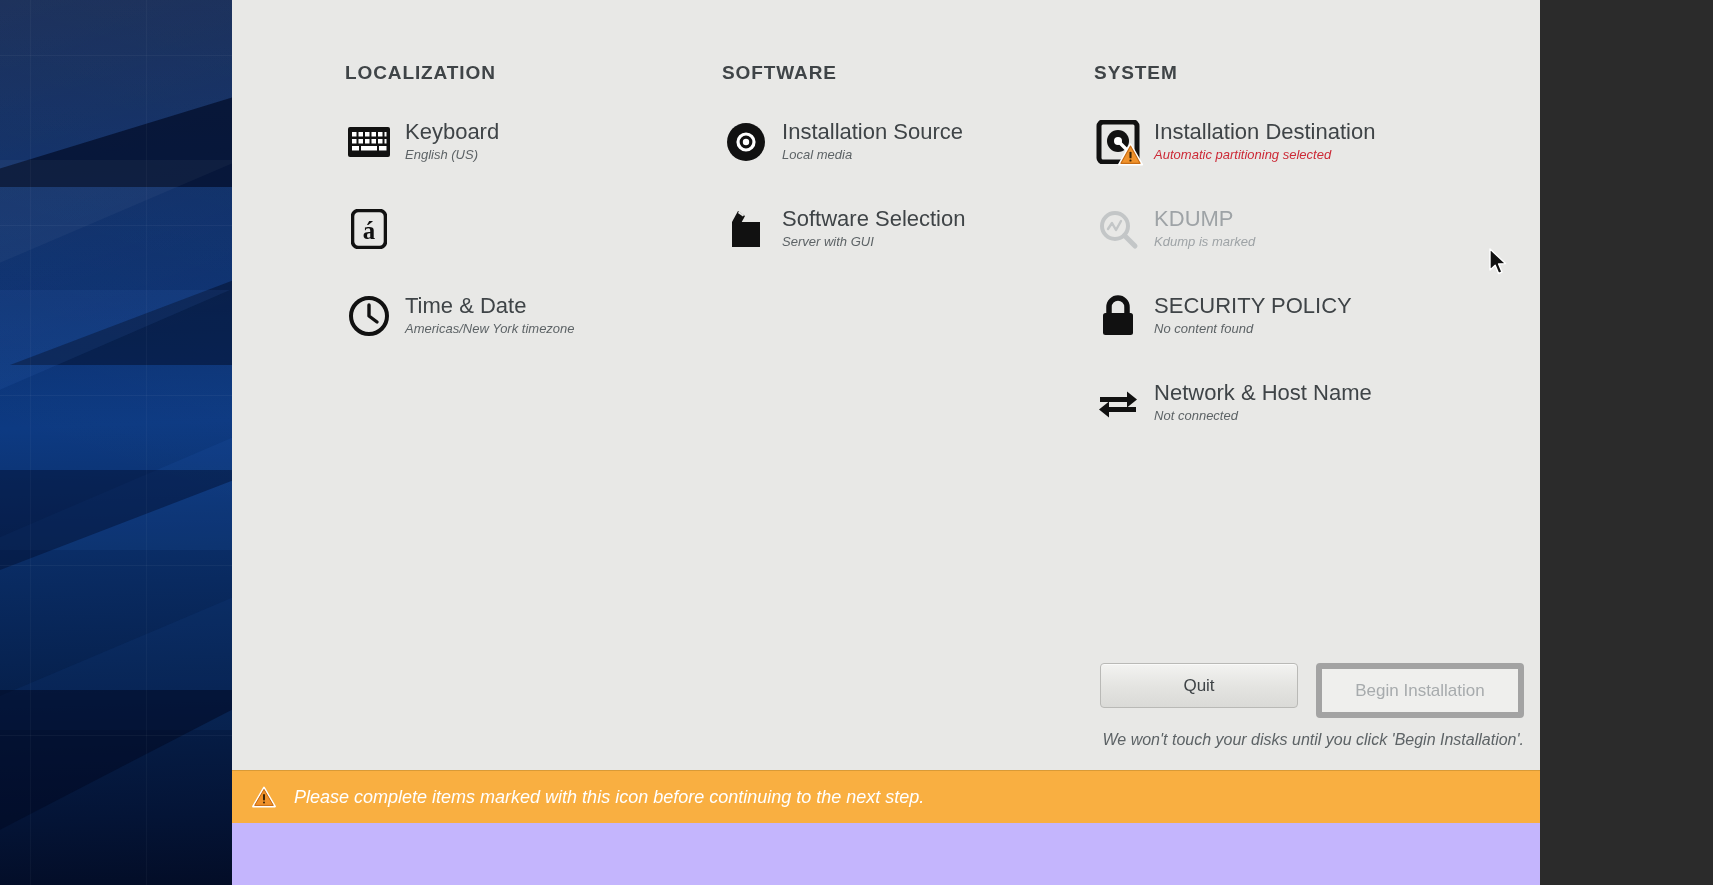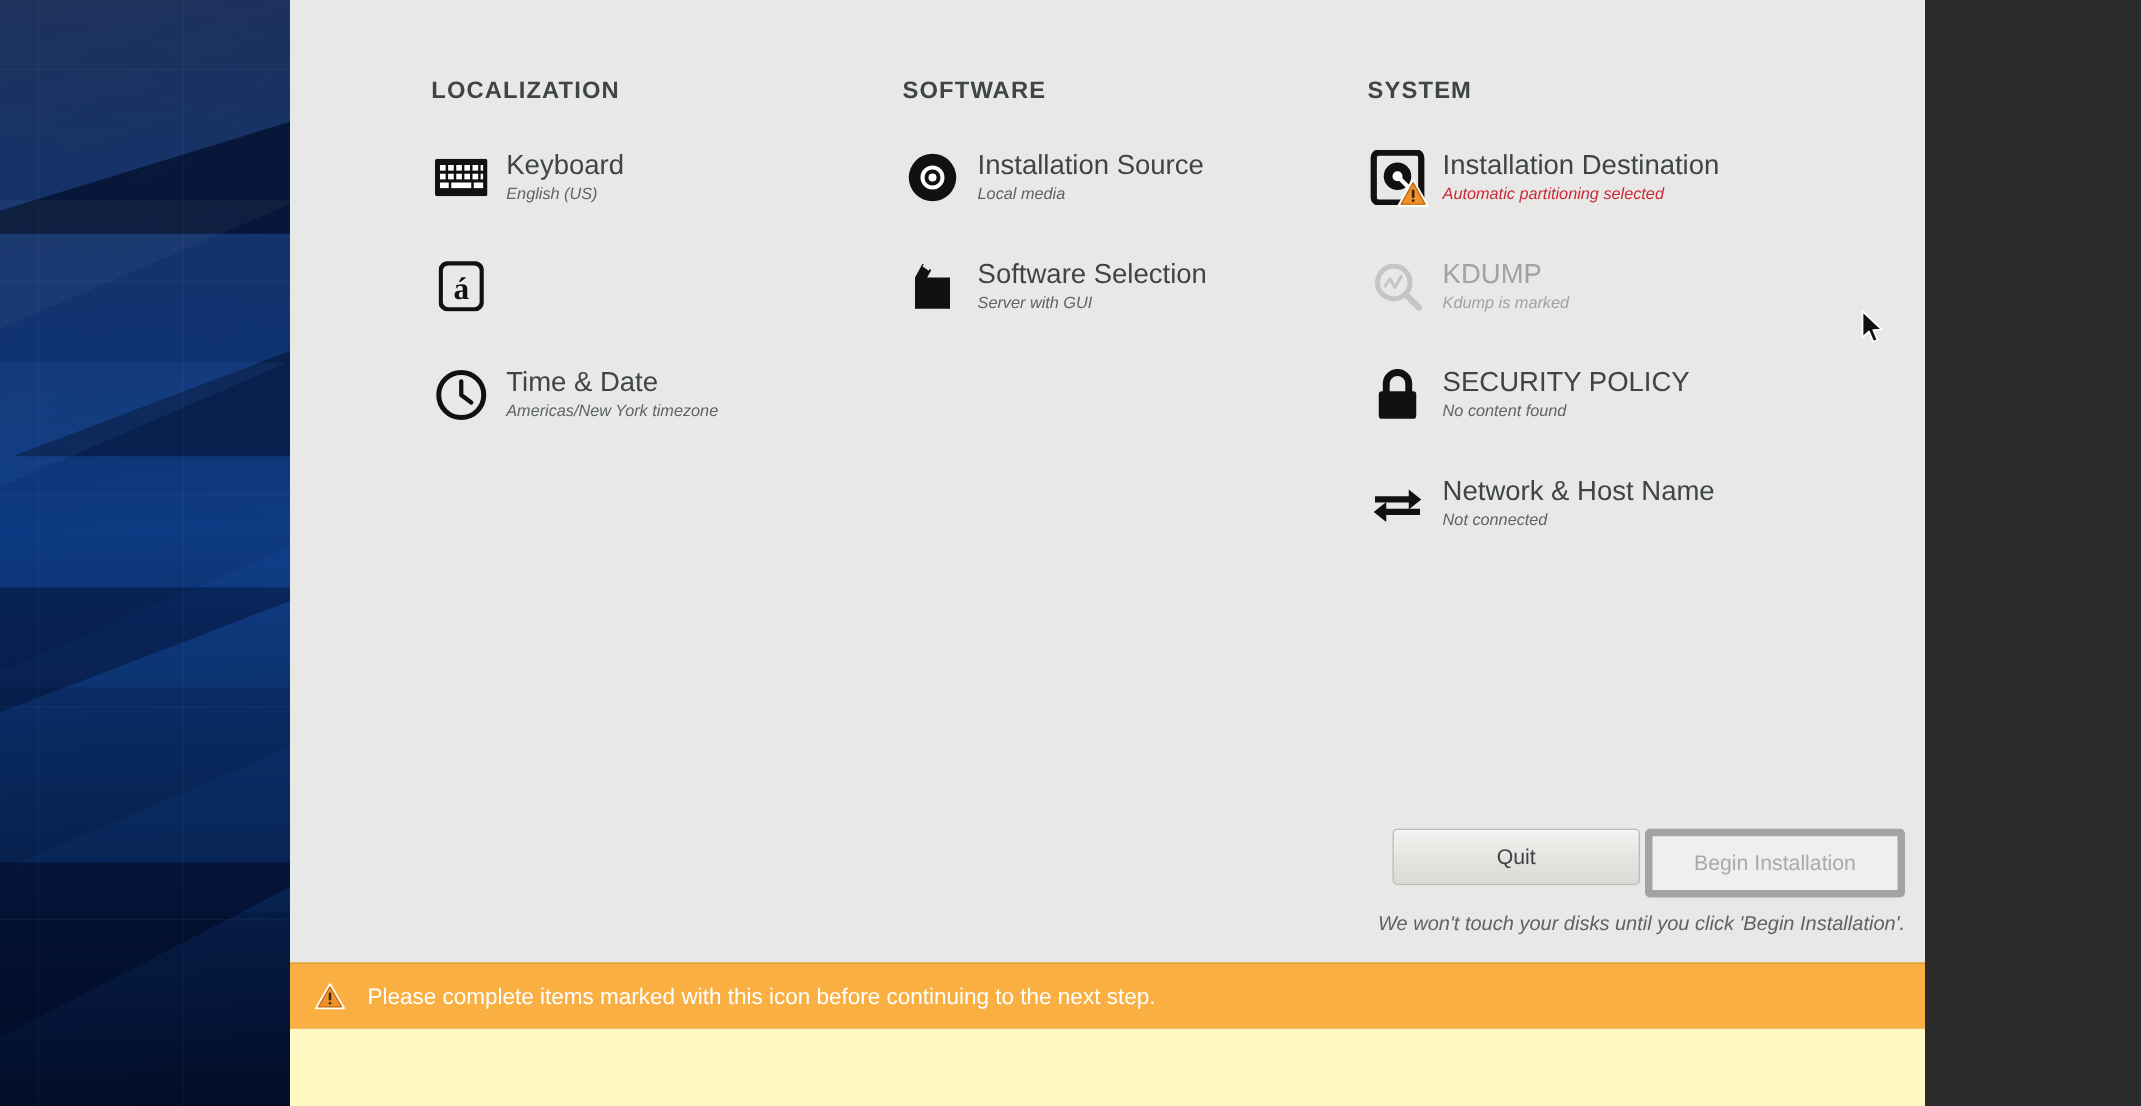--- a/index.html
+++ b/index.html
@@ -43,21 +43,21 @@
   .vhair {
     position: absolute; top: 0; width: 1px; height: 885px;
     background: rgba(255,255,255,0.035);
   }
 
   
   #installer-window {
     position: absolute;
     left: 232px; top: 0;
     width: 1308px; height: 885px;
-    background: #fef9c3;
+    background: #c4b5fd;
   }
   #summary-hub {
     position: absolute;
     left: 0; top: 0;
     width: 1308px; height: 823px;
     background: #e8e8e6;
   }
 
   
   #columns {
@@ -127,21 +127,21 @@
 
   
   #action-bar {
     position: absolute;
     right: 16px;
     bottom: 74px;
     display: flex;
     flex-direction: column;
     align-items: flex-end;
   }
-  #buttons-row { display: flex; gap: 4px; }
+  #buttons-row { display: flex; gap: 18px; }
   .btn {
     font-family: "Liberation Sans", sans-serif;
     font-size: 17px;
     color: #3f4447;
     width: 196px;
     height: 43px;
     border-radius: 4px;
     border: 1px solid #b9b9b6;
     background: linear-gradient(to bottom, #f3f3f1 0%, #e4e4e1 52%, #dadad7 100%);
     display: flex;
@@ -168,20 +168,21 @@
   
   #warning-bar {
     position: absolute;
     left: 0; bottom: 0;
     width: 1308px;
     height: 52px;
     background: #f9af41;
     display: flex;
     align-items: center;
     border-top: 1px solid #d99a36;
+    font-style: italic;
   }
   #warning-bar .bar-icon {
     margin-left: 20px;
     margin-right: 18px;
     width: 24px; height: 24px;
     display: flex; align-items: center; justify-content: center;
   }
   #warning-bar .bar-text {
     font-size: 18px;
     color: #ffffff;

